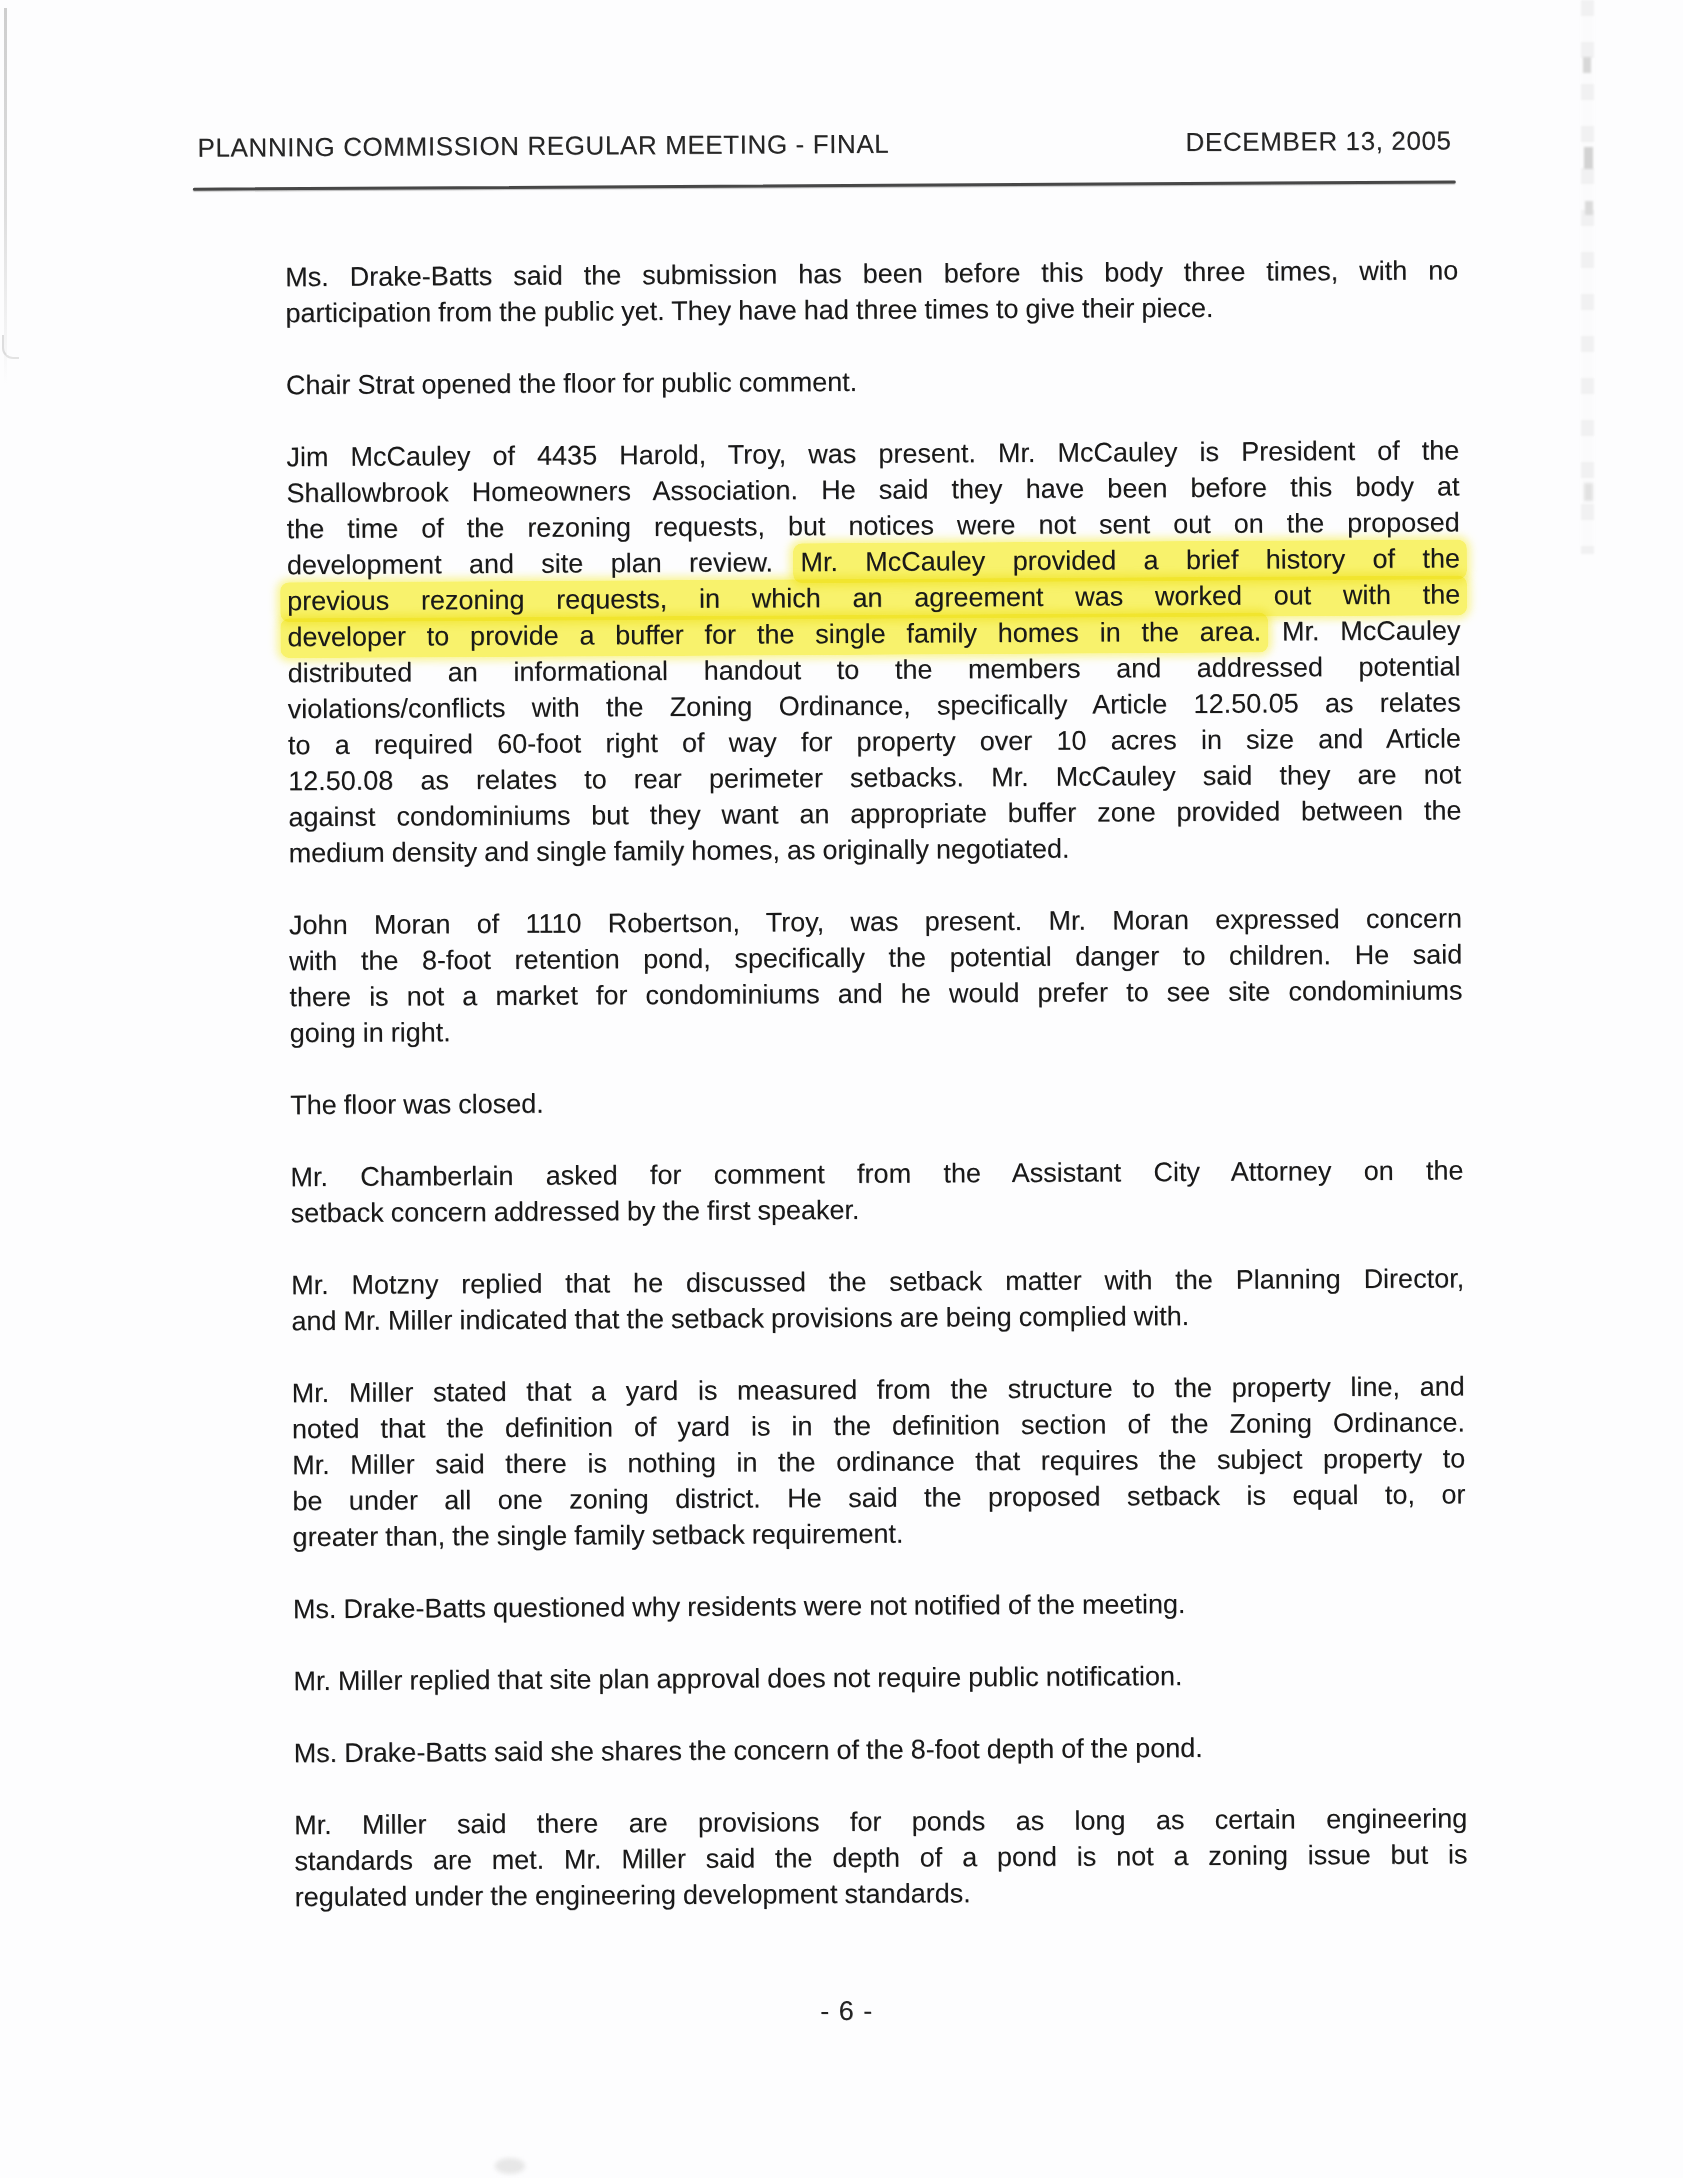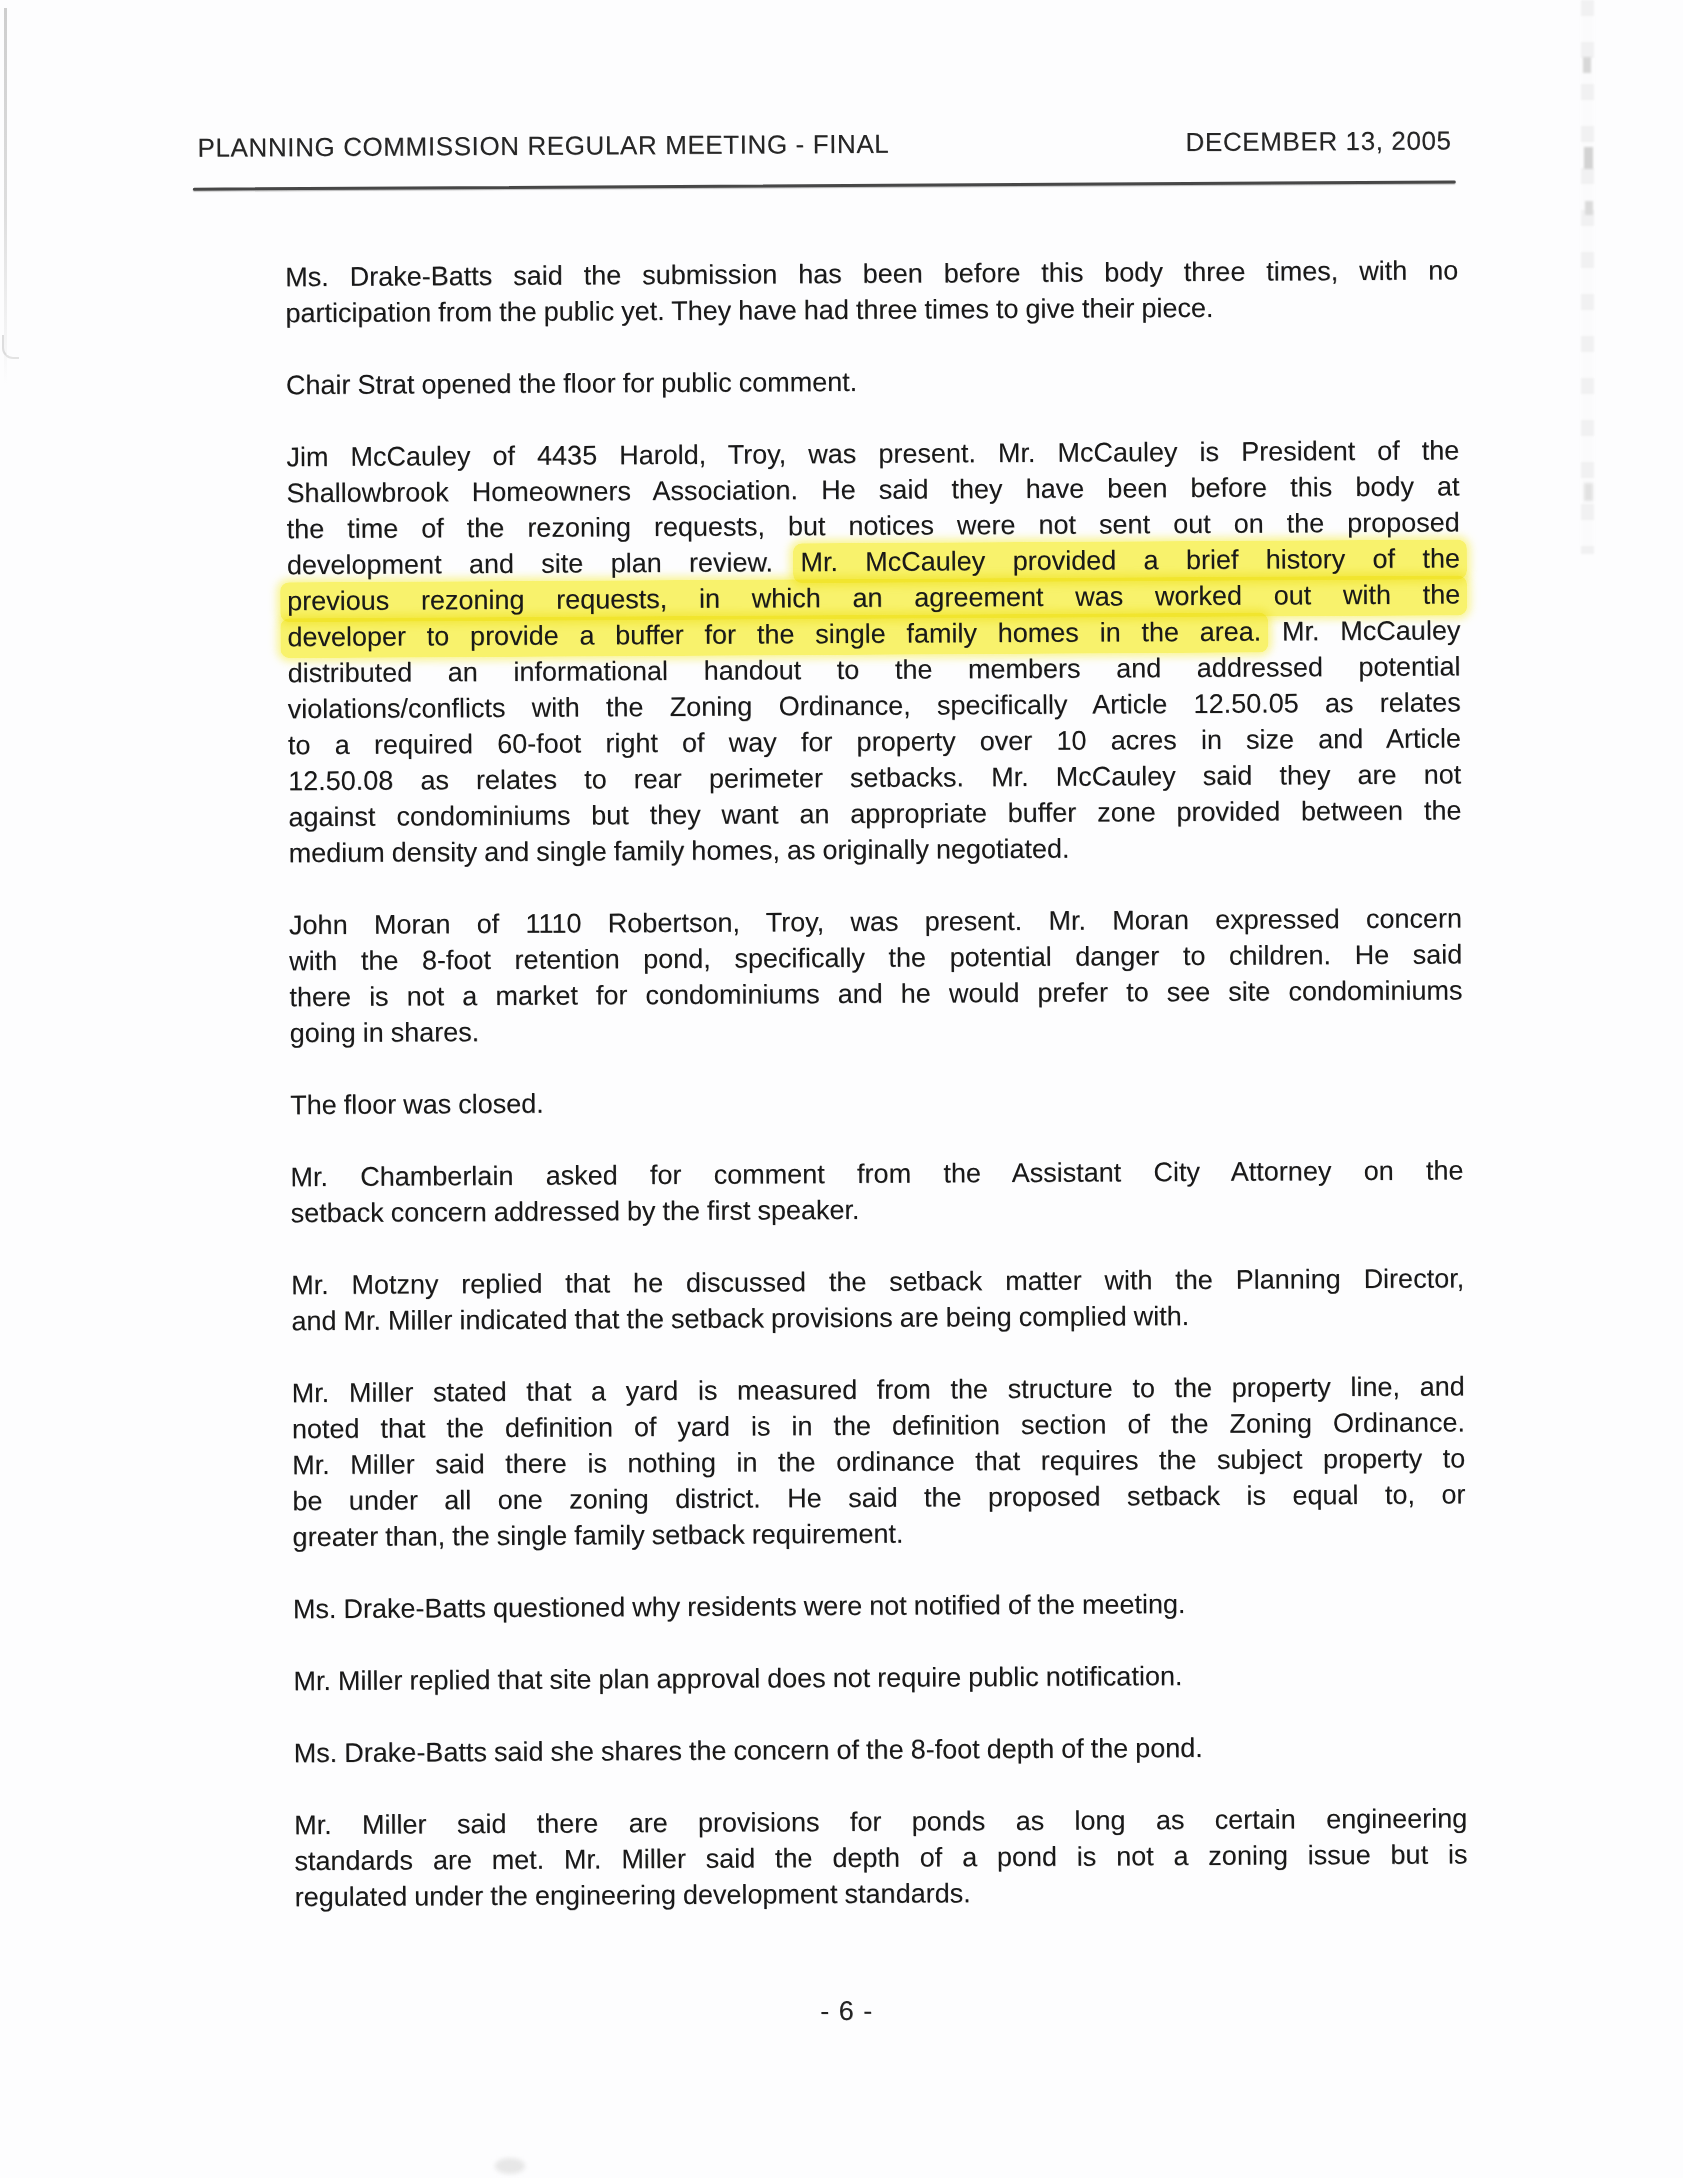--- a/index.html
+++ b/index.html
@@ -151,21 +151,21 @@
           <div class="line"><span>violations/conflicts with the Zoning Ordinance, specifically Article 12.50.05 as relates</span></div>
           <div class="line"><span>to a required 60-foot right of way for property over 10 acres in size and Article</span></div>
           <div class="line"><span>12.50.08 as relates to rear perimeter setbacks.  Mr. McCauley said they are not</span></div>
           <div class="line"><span>against condominiums but they want an appropriate buffer zone provided between the</span></div>
           <div class="line last"><span>medium density and single family homes, as originally negotiated.</span></div>
         </div>
         <div class="para">
           <div class="line"><span>John Moran of 1110 Robertson, Troy, was present.  Mr. Moran expressed concern</span></div>
           <div class="line"><span>with the 8-foot retention pond, specifically the potential danger to children.  He said</span></div>
           <div class="line"><span>there is not a market for condominiums and he would prefer to see site condominiums</span></div>
-          <div class="line last"><span>going in shares.</span></div>
+          <div class="line last"><span>going in right.</span></div>
         </div>
         <div class="para">
           <div class="line last"><span>The floor was closed.</span></div>
         </div>
         <div class="para">
           <div class="line"><span>Mr. Chamberlain asked for comment from the Assistant City Attorney on the</span></div>
           <div class="line last"><span>setback concern addressed by the first speaker.</span></div>
         </div>
         <div class="para">
           <div class="line"><span>Mr. Motzny replied that he discussed the setback matter with the Planning Director,</span></div>

